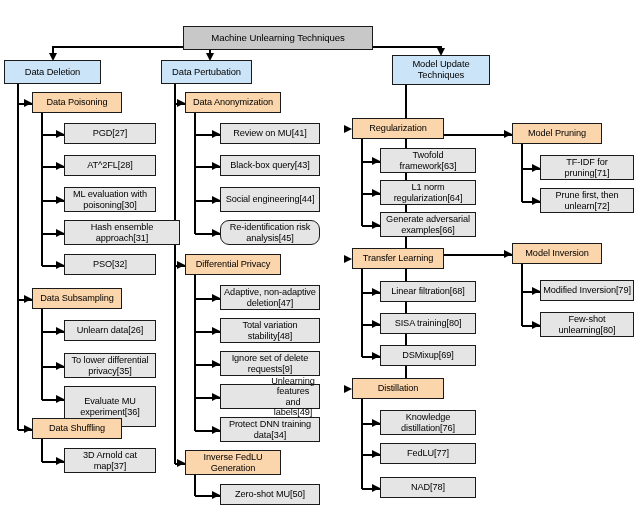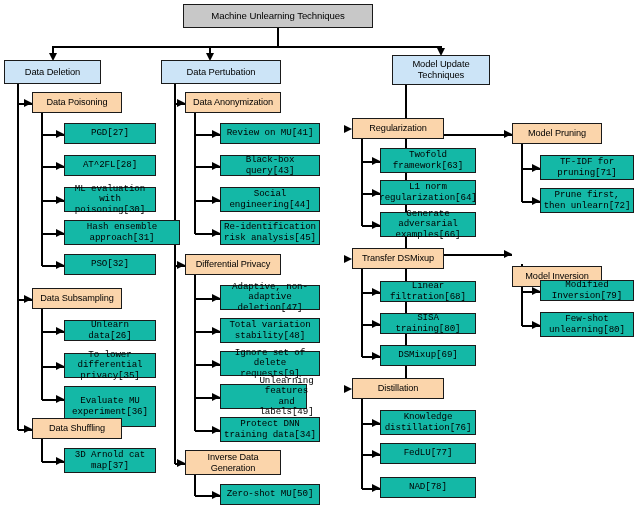--- a/index.html
+++ b/index.html
@@ -24,33 +24,33 @@
     justify-content: center;
     text-align: center;
     line-height: 1.12;
     color: #000000;
     padding: 0 2px;
     letter-spacing: -0.1px;
   }
   .node.root {
     background: #c8c8c8;
     font-size: 9.6px;
+    margin-top: 22px;
   }
   .node.level1 {
     background: #cce4f7;
     font-size: 9.4px;
   }
   .node.level2 {
     background: #fbd5ab;
     font-size: 9.2px;
   }
   .node.leaf {
-    background: #14b8a6;
+    background: #e5e5e5;
     font-size: 9.2px;
-    font-family: Liberation Mono, monospace;
   }
   .edge {
     position: absolute;
     background: #000000;
   }
   .edge.h { height: 2px; }
   .edge.v { width: 2px; }
   .arrow {
     position: absolute;
     width: 0;
@@ -218,47 +218,47 @@
       <div class="node leaf" style="left: 64px; top: 155px; width: 92px; height: 21px;">AT^2FL[28]</div>
       <div class="node leaf" style="left: 64px; top: 187px; width: 92px; height: 25px;">ML evaluation with poisoning[30]</div>
       <div class="node leaf" style="left: 64px; top: 220px; width: 116px; height: 25px;">Hash ensemble approach[31]</div>
       <div class="node leaf" style="left: 64px; top: 254px; width: 92px; height: 21px;">PSO[32]</div>
       <div class="node level2" style="left: 32px; top: 288px; width: 90px; height: 21px;">Data Subsampling</div>
       <div class="node leaf" style="left: 64px; top: 320px; width: 92px; height: 21px;">Unlearn data[26]</div>
       <div class="node leaf" style="left: 64px; top: 353px; width: 92px; height: 25px;">To lower differential privacy[35]</div>
       <div class="node leaf" style="left: 64px; top: 386px; width: 92px; height: 41px;">Evaluate MU experiment[36]</div>
       <div class="node level2" style="left: 32px; top: 418px; width: 90px; height: 21px;">Data Shuffling</div>
       <div class="node leaf" style="left: 64px; top: 448px; width: 92px; height: 25px;">3D Arnold cat map[37]</div>
-      <div class="node level1" style="left: 161px; top: 60px; width: 120px; height: 24px; text-align: center;">Data Pertubation</div>
+      <div class="node level1" style="left: 161px; top: 60px; width: 91px; height: 24px; text-align: center;">Data Pertubation</div>
       <div class="node level2" style="left: 185px; top: 92px; width: 96px; height: 21px;">Data Anonymization</div>
       <div class="node leaf" style="left: 220px; top: 123px; width: 100px; height: 21px;">Review on MU[41]</div>
       <div class="node leaf" style="left: 220px; top: 155px; width: 100px; height: 21px;">Black-box query[43]</div>
       <div class="node leaf" style="left: 220px; top: 187px; width: 100px; height: 25px;">Social engineering[44]</div>
-      <div class="node leaf" style="left: 220px; top: 220px; width: 100px; height: 25px;">Re-identification risk analysis[45]</div>
+      <div class="node leaf" style="left: 220px; top: 220px; width: 100px; height: 25px; border-radius: 9px;">Re-identification risk analysis[45]</div>
       <div class="node level2" style="left: 185px; top: 254px; width: 96px; height: 21px;">Differential Privacy</div>
       <div class="node leaf" style="left: 220px; top: 285px; width: 100px; height: 25px;">Adaptive, non-adaptive deletion[47]</div>
       <div class="node leaf" style="left: 220px; top: 318px; width: 100px; height: 25px;">Total variation stability[48]</div>
       <div class="node leaf" style="left: 220px; top: 351px; width: 100px; height: 25px;">Ignore set of delete requests[9]</div>
-      <div class="node leaf" style="left: 220px; top: 384px; width: 87px; height: 25px; padding-left: 48px;">Unlearning features and labels[49]</div>
+      <div class="node leaf" style="left: 220px; top: 384px; width: 100px; height: 25px; padding-left: 48px;">Unlearning features and labels[49]</div>
       <div class="node leaf" style="left: 220px; top: 417px; width: 100px; height: 25px;">Protect DNN training data[34]</div>
-      <div class="node level2" style="left: 185px; top: 450px; width: 96px; height: 25px;">Inverse Data Generation</div>
+      <div class="node level2" style="left: 185px; top: 450px; width: 96px; height: 25px;">Inverse FedLU Generation</div>
       <div class="node leaf" style="left: 220px; top: 484px; width: 100px; height: 21px;">Zero-shot MU[50]</div>
       <div class="node level1" style="left: 392px; top: 55px; width: 98px; height: 30px;">Model Update Techniques</div>
       <div class="node level2" style="left: 352px; top: 118px; width: 92px; height: 21px;">Regularization</div>
       <div class="node leaf" style="left: 380px; top: 148px; width: 96px; height: 25px;">Twofold framework[63]</div>
       <div class="node leaf" style="left: 380px; top: 180px; width: 96px; height: 25px;">L1 norm regularization[64]</div>
       <div class="node leaf" style="left: 380px; top: 212px; width: 96px; height: 25px;">Generate adversarial examples[66]</div>
-      <div class="node level2" style="left: 352px; top: 248px; width: 92px; height: 21px;">Transfer DSMixup</div>
+      <div class="node level2" style="left: 352px; top: 248px; width: 92px; height: 21px;">Transfer Learning</div>
       <div class="node leaf" style="left: 380px; top: 281px; width: 96px; height: 21px;">Linear filtration[68]</div>
       <div class="node leaf" style="left: 380px; top: 313px; width: 96px; height: 21px;">SISA training[80]</div>
       <div class="node leaf" style="left: 380px; top: 345px; width: 96px; height: 21px;">DSMixup[69]</div>
       <div class="node level2" style="left: 352px; top: 378px; width: 92px; height: 21px;">Distillation</div>
       <div class="node leaf" style="left: 380px; top: 410px; width: 96px; height: 25px;">Knowledge distillation[76]</div>
       <div class="node leaf" style="left: 380px; top: 443px; width: 96px; height: 21px;">FedLU[77]</div>
       <div class="node leaf" style="left: 380px; top: 477px; width: 96px; height: 21px;">NAD[78]</div>
       <div class="node level2" style="left: 512px; top: 123px; width: 90px; height: 21px;">Model Pruning</div>
       <div class="node leaf" style="left: 540px; top: 155px; width: 94px; height: 25px;">TF-IDF for pruning[71]</div>
       <div class="node leaf" style="left: 540px; top: 188px; width: 94px; height: 25px;">Prune first, then unlearn[72]</div>
-      <div class="node level2" style="left: 512px; top: 243px; width: 90px; height: 21px; margin-top: 23px;">Model Inversion</div>
+      <div class="node level2" style="left: 512px; top: 243px; width: 90px; height: 21px;">Model Inversion</div>
       <div class="node leaf" style="left: 540px; top: 280px; width: 94px; height: 21px;">Modified Inversion[79]</div>
       <div class="node leaf" style="left: 540px; top: 312px; width: 94px; height: 25px;">Few-shot unlearning[80]</div>
     </div>
 </div>
 
 </body></html>

